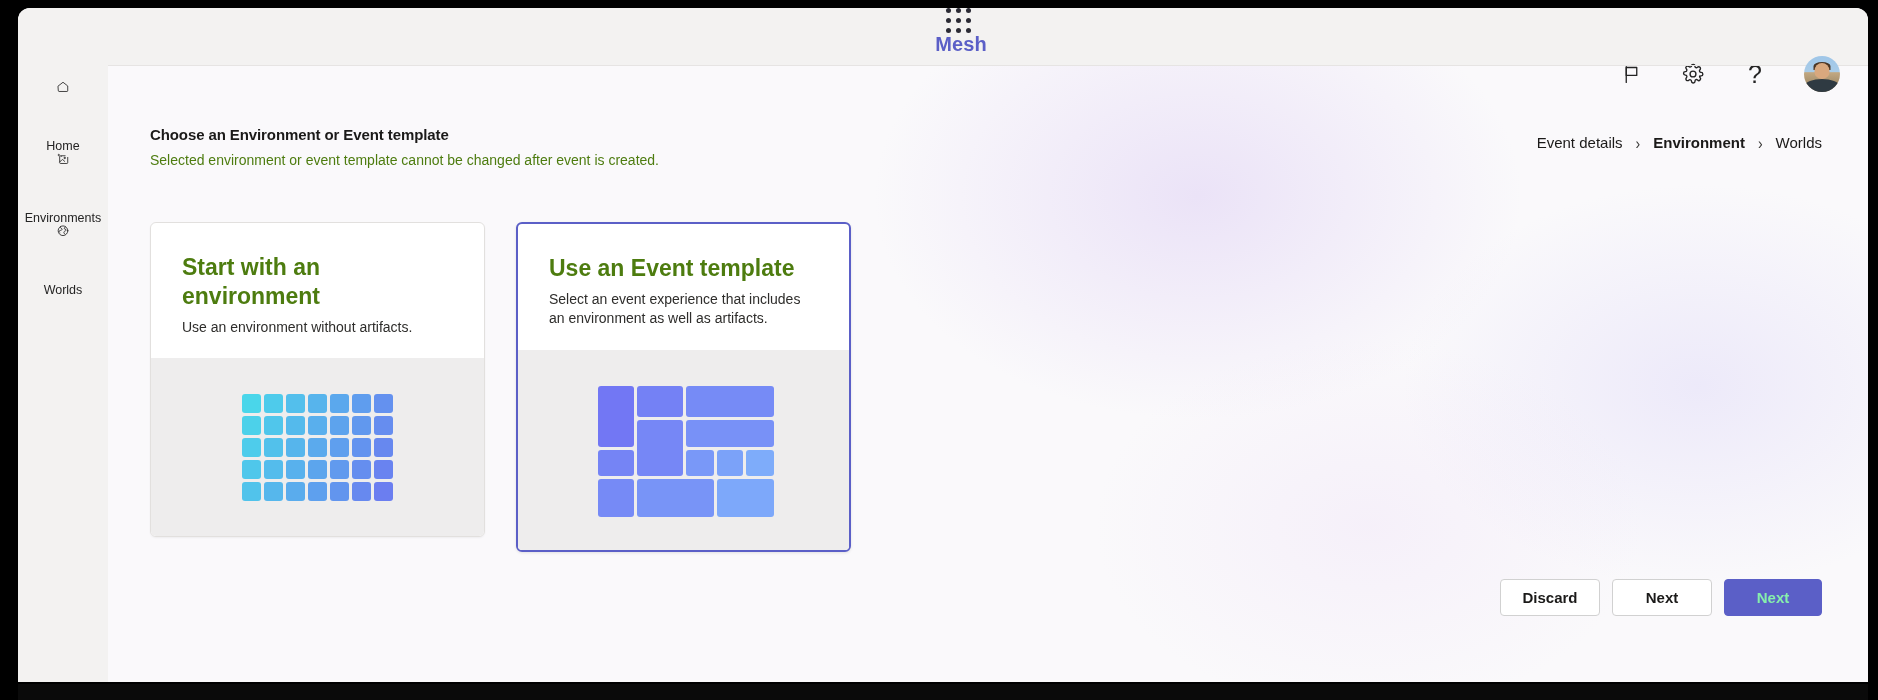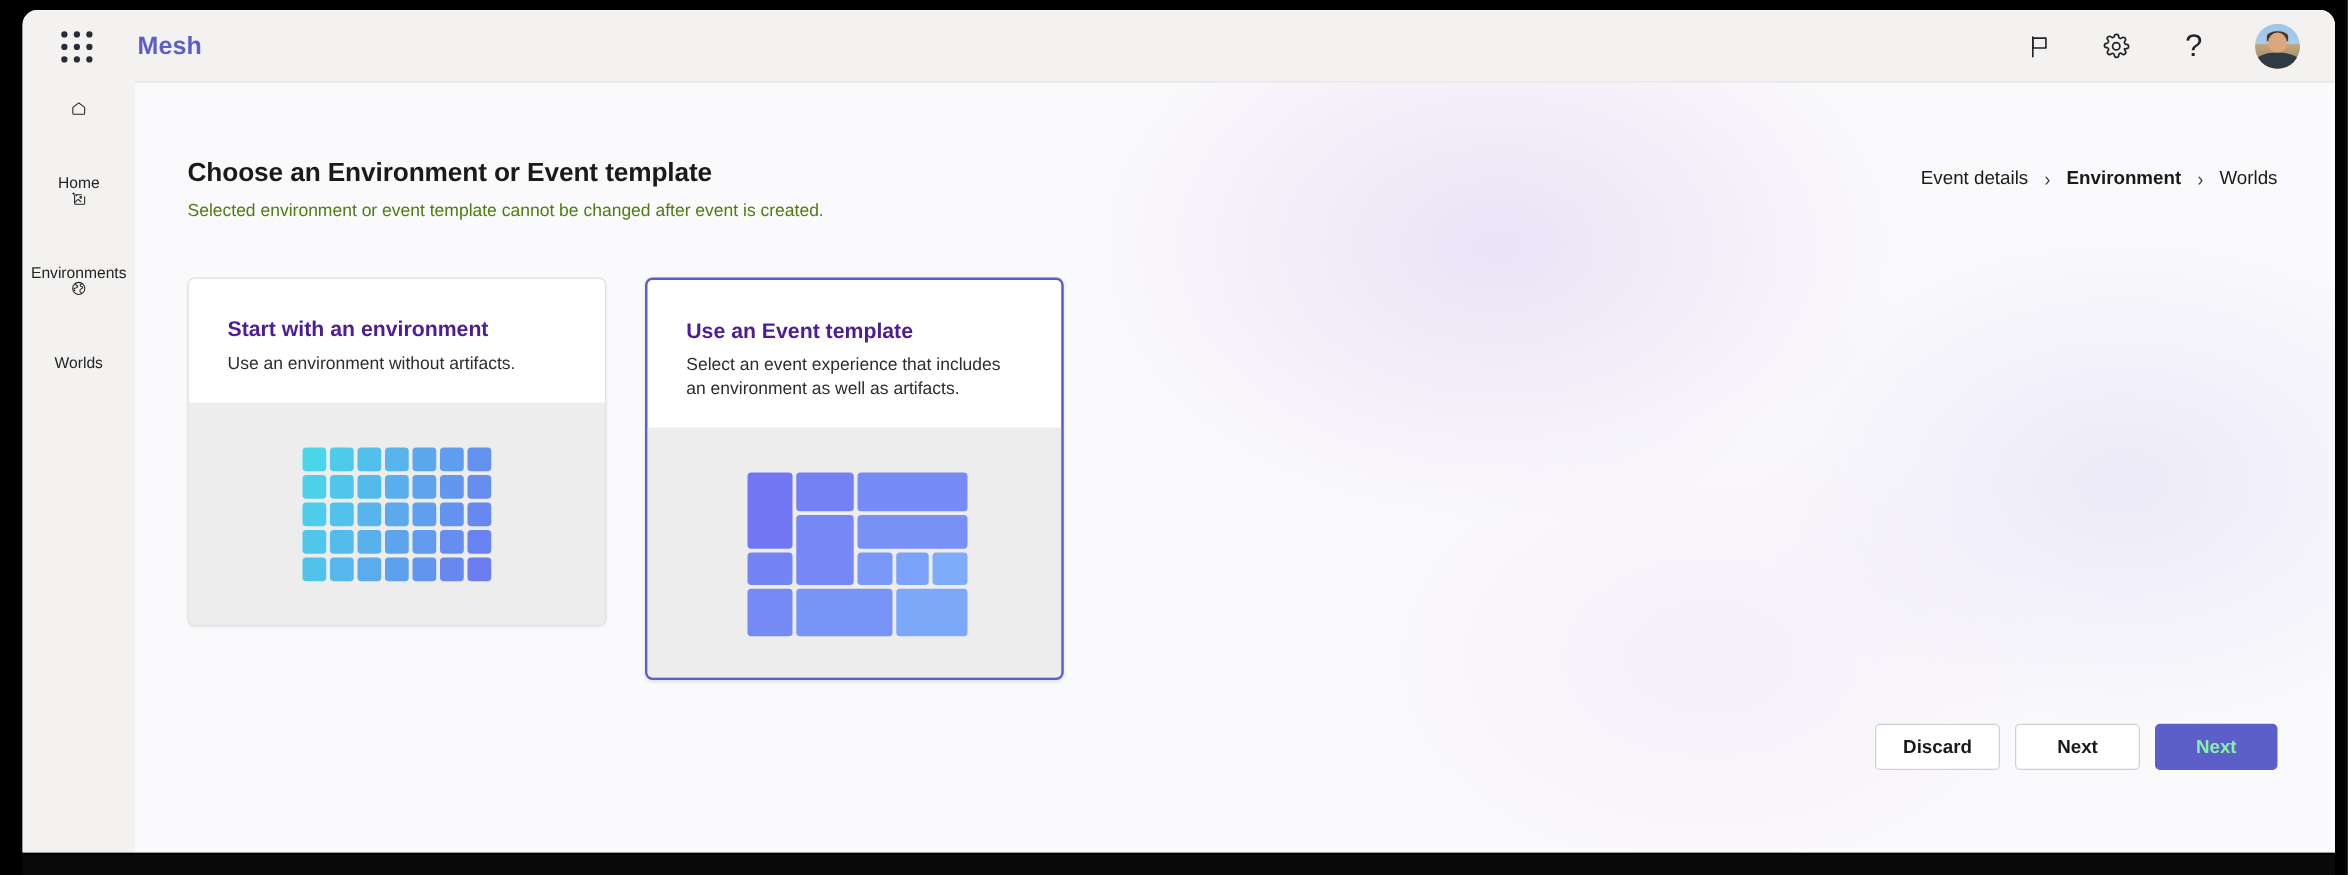--- a/index.html
+++ b/index.html
@@ -34,20 +34,21 @@
   
   #titlebar {
     position: absolute;
     left: 0; top: 0;
     width: 100%;
     height: 58px;
     background: #f3f2f1;
     display: flex;
     align-items: center;
     z-index: 20;
+    flex-direction: column;
   }
   #titlebar .divider-under {
     position: absolute;
     left: 90px; right: 0; bottom: 0;
     height: 1px;
     background: #e6e4e3;
   }
 
   .waffle {
     width: 26px; height: 26px;
@@ -203,21 +204,21 @@
 
   
   #header-row {
     position: absolute;
     left: 42px; right: 46px; top: 60px;
     display: flex;
     align-items: flex-start;
     justify-content: space-between;
   }
   #page-title {
-    font-size: 21px;
+    font-size: 15px;
     font-weight: 700;
     color: #1b1a19;
     line-height: 1.22;
     letter-spacing: -.1px;
   }
   #page-subtitle {
     margin-top: 7px;
     font-size: 14px;
     color: #4d7c0f;
     line-height: 1.3;
@@ -256,23 +257,23 @@
     overflow: hidden;
     cursor: pointer;
     box-shadow: 0 1px 2px rgba(0,0,0,.05);
   }
   .card.selected {
     border: 2px solid #5b5fc7;
     box-shadow: 0 1px 3px rgba(0,0,0,.10);
   }
   .card-head { padding: 30px 31px 22px 31px; }
   .card-title {
-    font-size: 17px;
+    font-size: 23px;
     font-weight: 700;
-    color: #4c1d95;
+    color: #4d7c0f;
     line-height: 1.25;
   }
   .card-desc {
     margin-top: 7px;
     font-size: 14px;
     color: #2e2d2b;
     line-height: 1.35;
   }
   .card-art {
     background: #eeeded;

